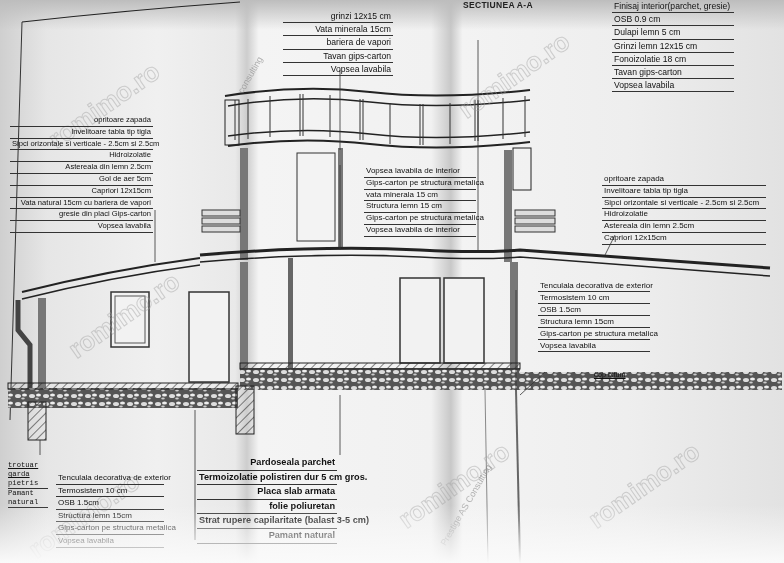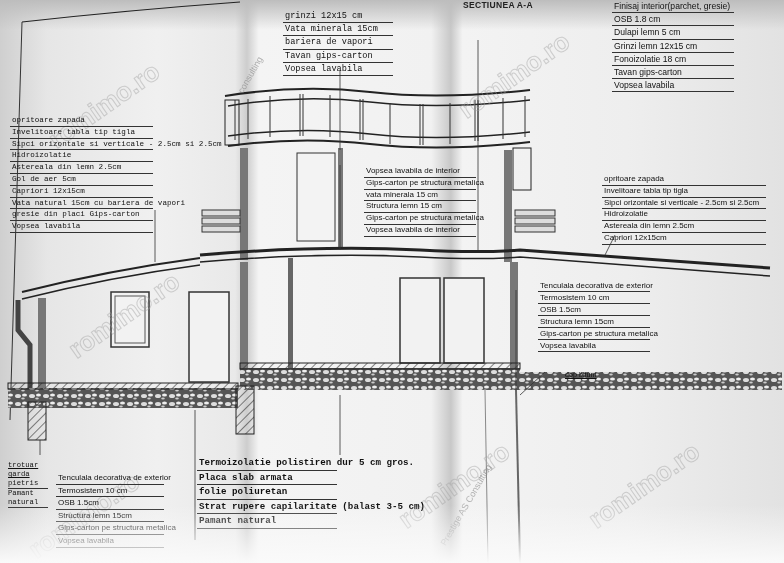--- a/index.html
+++ b/index.html
@@ -4,21 +4,21 @@
 <style>
   html,body{margin:0;padding:0;}
   body{width:784px;height:563px;overflow:hidden;background:#8a8a8a;font-family:"Liberation Sans",sans-serif;position:relative;}
   .sheet{position:absolute;left:0;top:0;width:784px;height:563px;
     background:linear-gradient(90deg,#cfcfcf 0%,#e6e6e6 6%,#f0f0f0 20%,#e9e9e9 30%,#cdcdcd 31.5%,#f4f4f4 33%,#f1f1f1 55%,#c8c8c8 57.5%,#f3f3f3 59%,#eeeeee 80%,#e2e2e2 100%);}
   .fold-top{position:absolute;left:0;top:0;width:784px;height:30px;background:linear-gradient(180deg,#bdbdbd,rgba(240,240,240,0));}
   .bottom-fade{position:absolute;left:0;top:505px;width:784px;height:58px;background:linear-gradient(180deg,rgba(255,255,255,0),#fafafa);}
   svg.draw{position:absolute;left:0;top:0;}
   .legend{position:absolute;font-size:8.6px;line-height:12.2px;color:#111;}
   .legend .row{border-bottom:1px solid #333;white-space:nowrap;padding:0 2px;}
-  .legend.right .row{text-align:left;font-family:Liberation Mono, monospace;}
+  .legend.right .row{text-align:right;}
   .legend.bold .row{font-weight:bold;font-size:9.2px;line-height:13.6px;}
   .title{position:absolute;font-size:8.5px;font-weight:bold;color:#222;letter-spacing:.3px;}
   .small{position:absolute;font-size:7.2px;color:#111;line-height:9px;}
   .wm{position:absolute;font-size:26px;font-weight:bold;color:rgba(255,255,255,0);-webkit-text-stroke:1px rgba(160,160,160,.45);transform:rotate(-35deg);white-space:nowrap;}
   .wm2{position:absolute;font-size:9px;color:rgba(130,130,130,.6);transform:rotate(-60deg);white-space:nowrap;}
 </style>
 </head>
 <body>
 
 <div class="sheet"></div>
@@ -140,21 +140,21 @@
 <div class="legend right" style="left:283px;top:10px;width:110px;">
   <div class="row">grinzi 12x15 cm</div>
   <div class="row">Vata minerala 15cm</div>
   <div class="row">bariera de vapori</div>
   <div class="row">Tavan gips-carton</div>
   <div class="row">Vopsea lavabila</div>
 </div>
 
 <div class="legend" style="left:612px;top:0;width:122px;">
   <div class="row">Finisaj interior(parchet, gresie)</div>
-  <div class="row">OSB 1.8 cm</div>
+  <div class="row">OSB 0.9 cm</div>
   <div class="row">Dulapi lemn 5 cm</div>
   <div class="row">Grinzi lemn 12x15 cm</div>
   <div class="row">Fonoizolatie 18 cm</div>
   <div class="row">Tavan gips-carton</div>
   <div class="row">Vopsea lavabila</div>
 </div>
 
 <div class="legend right" style="left:10px;top:115px;width:143px;font-size:7.6px;line-height:10.8px;">
   <div class="row">opritoare zapada</div>
   <div class="row">Invelitoare tabla tip tigla</div>
@@ -188,38 +188,39 @@
 
 <div class="legend" style="left:538px;top:280px;width:112px;font-size:8px;line-height:11px;">
   <div class="row">Tenculala decorativa de exterior</div>
   <div class="row">Termosistem 10 cm</div>
   <div class="row">OSB 1.5cm</div>
   <div class="row">Structura lemn 15cm</div>
   <div class="row">Gips-carton pe structura metalica</div>
   <div class="row">Vopsea lavabila</div>
 </div>
 
-<div class="small" style="left:537px;top:370px;text-decoration:underline;padding-left:28px;">dop bitum</div>
+<div class="small" style="left:566px;top:370px;text-decoration:underline;padding-left:28px;">dop bitum</div>
 
 <div class="small" style="left:8px;top:461px;width:40px;font-family:Liberation Mono, monospace;">
   <div style="text-decoration:underline;">trotuar garda</div>
   <div>pietris</div>
   <div style="border-top:1px solid #333;border-bottom:1px solid #333;">Pamant natural</div>
 </div>
 
 <div class="legend" style="left:56px;top:472px;width:108px;font-size:8px;line-height:11.6px;">
   <div class="row">Tenculala decorativa de exterior</div>
   <div class="row">Termosistem 10 cm</div>
   <div class="row">OSB 1.5cm</div>
   <div class="row">Structura lemn 15cm</div>
   <div class="row">Gips-carton pe structura metalica</div>
   <div class="row">Vopsea lavabila</div>
 </div>
 
 <div class="legend right bold" style="left:197px;top:456px;width:140px;font-size:8.4px;">
+  <div class="row">Pardoseala parchet</div>
   <div class="row">Termoizolatie polistiren dur 5 cm gros.</div>
   <div class="row">Placa slab armata</div>
   <div class="row">folie poliuretan</div>
   <div class="row">Strat rupere capilaritate (balast 3-5 cm)</div>
   <div class="row">Pamant natural</div>
 </div>
 
 <div class="bottom-fade"></div>
 
 </body></html>

